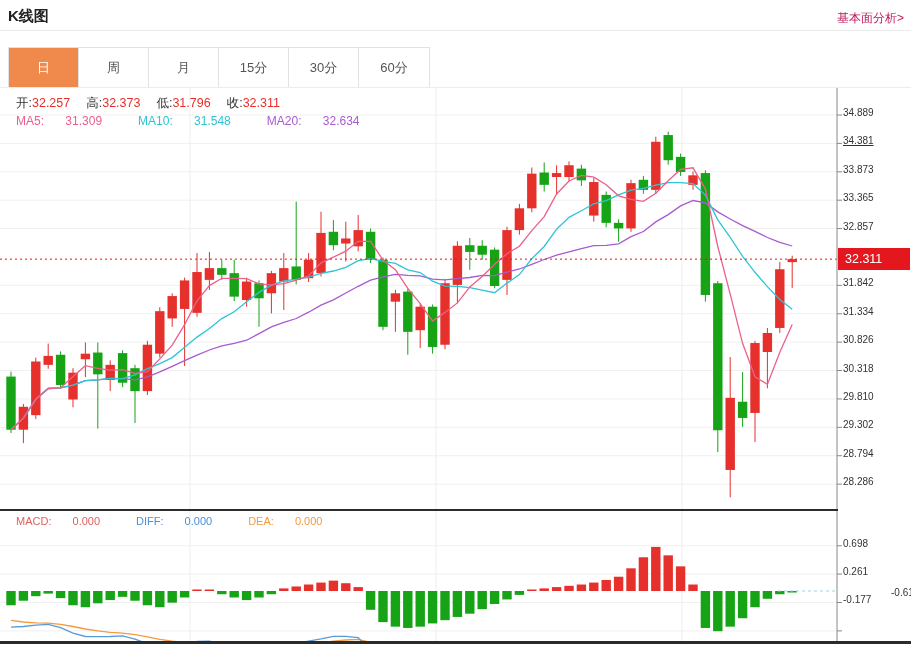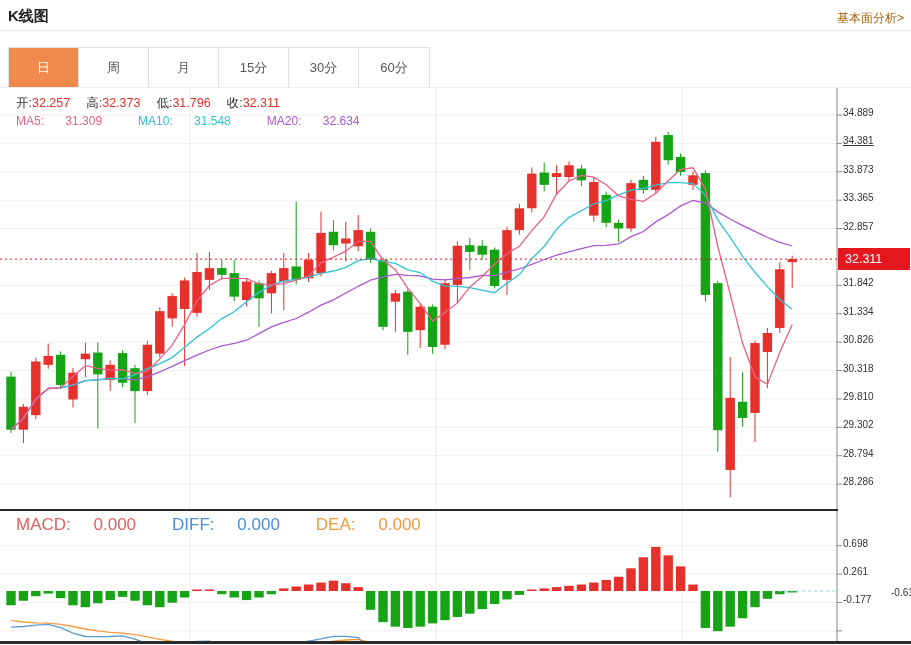--- a/index.html
+++ b/index.html
@@ -1,21 +1,21 @@
 <!DOCTYPE html>
 <html><head>
 <meta charset="utf-8">
 <style>
   * { margin:0; padding:0; box-sizing:border-box; }
   body { background:#fff; font-family:"Liberation Sans","DejaVu Sans",sans-serif; }
   .page { position:relative; width:911px; height:645px; background:#fff; overflow:hidden; }
 
   .title-row { position:absolute; top:0; left:0; width:911px; height:31px; border-bottom:1px solid #ebebeb; background:#fff; }
   .page-title { position:absolute; top:7px; left:8px; font-size:15px; font-weight:bold; color:#222; }
-  .fund-link { position:absolute; top:10px; right:7px; font-size:12px; color:#a16207; cursor:pointer; text-decoration:none; }
+  .fund-link { position:absolute; top:10px; right:7px; font-size:12px; color:#be185d; cursor:pointer; text-decoration:none; }
 
   .tabs { position:absolute; top:47px; left:8px; display:flex; border:1px solid #e2e2e2; background:#fff; }
   .tab { width:70px; height:39px; line-height:39px; text-align:center; font-size:13px; color:#555; background:#fff; border-right:1px solid #e2e2e2; cursor:pointer; }
   .tab:last-child { border-right:none; }
   .tab.active { background:#ef8a4c; color:#fff; }
   .tabs-underline { position:absolute; top:87px; left:0; width:911px; height:0; border-top:1px solid #ececec; }
 
   .chart-svg { position:absolute; left:0; }
   #main-svg { top:88px; }
   #macd-svg { top:511px; }
@@ -23,21 +23,21 @@
   .ohlc-row { position:absolute; top:95px; left:16px; font-size:12.5px; color:#333; white-space:nowrap; }
   .ohlc-row .lbl { color:#333; }
   .ohlc-row .val { color:#e6302c; margin-right:16px; }
   .ma-row { position:absolute; top:114px; left:16px; font-size:12px; white-space:nowrap; }
   .ma-row span { margin-right:18px; }
   .ma5-t { color:#ec5f8a; } .ma10-t { color:#2fc4d4; } .ma20-t { color:#a85ad0; }
 
   .divider { position:absolute; top:509px; left:0; width:838px; height:2px; background:#2b2b2b; }
   .bottom-bar { position:absolute; top:641px; left:0; width:911px; height:3px; background:#2b2b2b; }
 
-  .macd-row { position:absolute; top:515px; left:16px; font-size:17px; white-space:nowrap; }
+  .macd-row { position:absolute; top:515px; left:16px; font-size:11px; white-space:nowrap; }
   .macd-row span { margin-right:18px; }
   .macd-t { color:#e25f5f; } .diff-t { color:#4a90d9; } .dea-t { color:#f59a3d; }
 
   .axis-label { position:absolute; left:843px; font-size:10px; color:#333; white-space:nowrap; }
   .price-badge { position:absolute; left:838px; top:248px; width:72px; height:22px; background:#e3171d; color:#fff; font-size:12.5px; line-height:22px; padding-left:7px; }
 </style>
 </head>
 <body>
 
 <div class="page">

